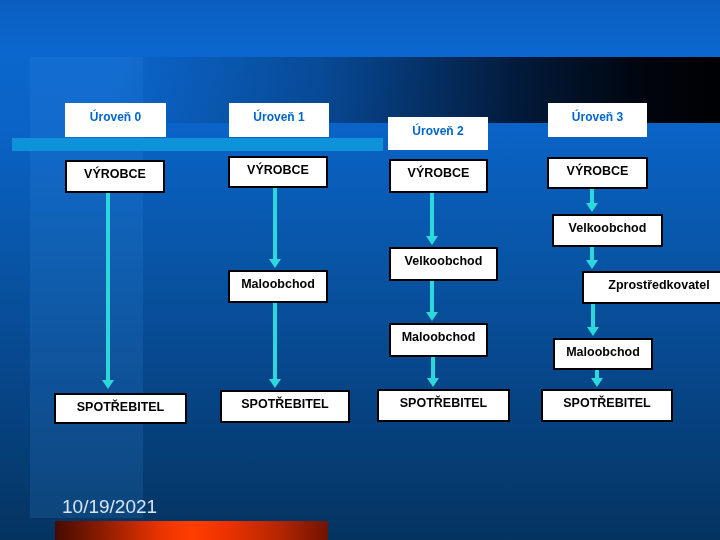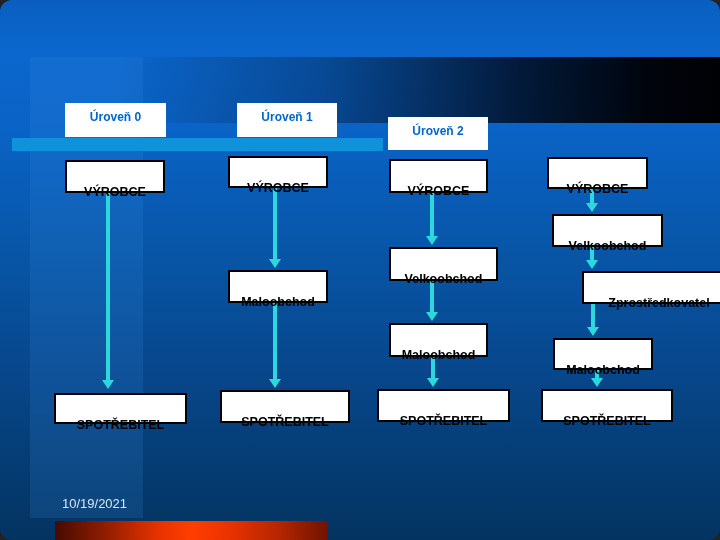--- a/index.html
+++ b/index.html
@@ -2,21 +2,20 @@
 <html><head>
 <meta charset="utf-8">
 <style>
   html,body{margin:0;padding:0;background:#222;}
   .slide{
     position:relative;width:720px;height:540px;overflow:hidden;
     font-family:"Liberation Sans",sans-serif;
     background:linear-gradient(180deg,
       #0a5ec0 0%, #0b67cd 9%, #0a63c6 24%, #0856a8 46%,
       #07468a 70%, #053c72 87%, #043360 100%);
-    border-radius:12px;
   }
   .left-stripe{
     position:absolute;left:30px;top:57px;width:113px;height:461px;
     background:rgba(62,148,235,0.16);z-index:1;
   }
   .top-band{
     position:absolute;left:0;top:57px;width:720px;height:66px;z-index:2;
     background:linear-gradient(90deg,
       rgba(0,8,25,0) 0%, rgba(0,8,25,0) 16%, rgba(0,8,25,0.30) 45%,
       rgba(0,5,18,0.78) 72%, rgba(0,2,8,0.98) 90%, #000104 100%);
@@ -32,48 +31,49 @@
       #ef3300 62%, #b52600 82%, #701300 100%);
   }
   .hdr{
     position:absolute;background:#ffffff;color:#0066cc;
     font-weight:bold;font-size:12px;text-align:center;
     box-sizing:border-box;padding-top:7px;z-index:3;
   }
   .node{
     position:absolute;background:#ffffff;border:2px solid #000;
     color:#000;font-weight:bold;font-size:12.5px;text-align:center;
-    box-sizing:border-box;padding-top:23px;z-index:3;
+    box-sizing:border-box;padding-top:5px;z-index:3;
   }
   .shaft{position:absolute;width:4px;background:#2dd8dc;z-index:2;}
   .ahead{
     position:absolute;width:0;height:0;z-index:2;
     border-left:6px solid transparent;border-right:6px solid transparent;
     border-top:9px solid #2dd8dc;
   }
   .footer-date{
-    position:absolute;left:62px;top:496px;font-size:13px;color:#d6e6f6;z-index:3;
+    position:absolute;left:62px;top:496px;font-size:19px;color:#d6e6f6;z-index:3;
   }
   .footer-course{
     position:absolute;left:292px;top:496px;font-size:13px;color:#e9f2fb;z-index:3;
   }
 </style>
 </head>
 <body>
 
 <div class="slide">
 
   <div class="left-stripe"></div>
   <div class="top-band"></div>
   <div class="level-bar"></div>
   <div class="red-bar"></div>
 
   <div class="hdr" style="left:65px;top:103px;width:101px;height:34px;">Úroveň 0</div>
-  <div class="hdr" style="left:229px;top:103px;width:100px;height:34px;margin-left:8px;">Úroveň 1</div>
+  <div class="hdr" style="left:229px;top:103px;width:100px;height:34px;">Úroveň 1</div>
   <div class="hdr" style="left:388px;top:117px;width:100px;height:33px;">Úroveň 2</div>
+  <div class="hdr" style="left:548px;top:103px;width:99px;height:34px;">Úroveň 3</div>
 
   <div class="node" style="left:65px;top:160px;width:100px;height:33px;">VÝROBCE</div>
   <div class="shaft" style="left:106px;top:193px;height:187px;"></div>
   <div class="ahead" style="left:102px;top:380px;"></div>
   <div class="node" style="left:54px;top:393px;width:133px;height:31px;">SPOTŘEBITEL</div>
 
   <div class="node" style="left:228px;top:156px;width:100px;height:32px;">VÝROBCE</div>
   <div class="shaft" style="left:273px;top:188px;height:71px;"></div>
   <div class="ahead" style="left:269px;top:259px;"></div>
   <div class="node" style="left:228px;top:270px;width:100px;height:33px;">Maloobchod</div>

